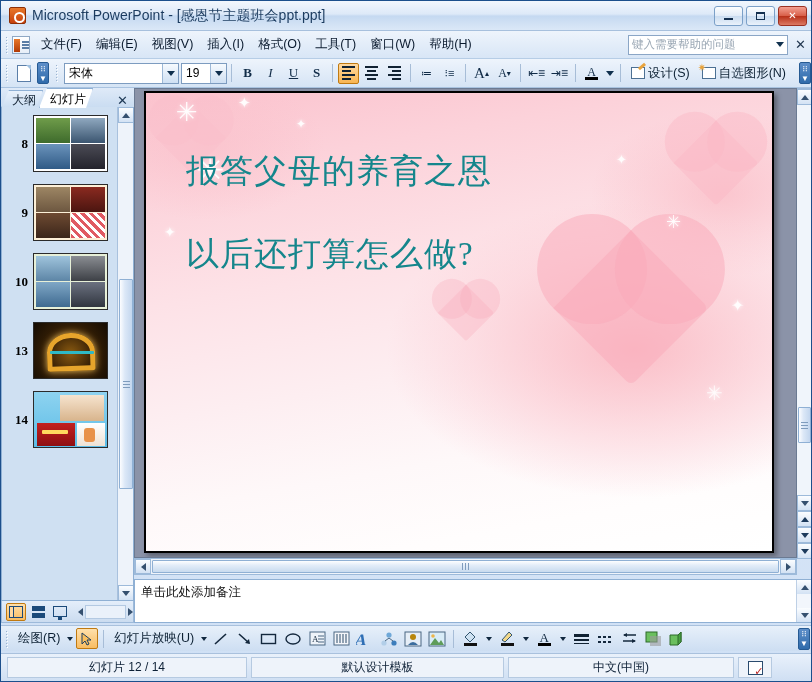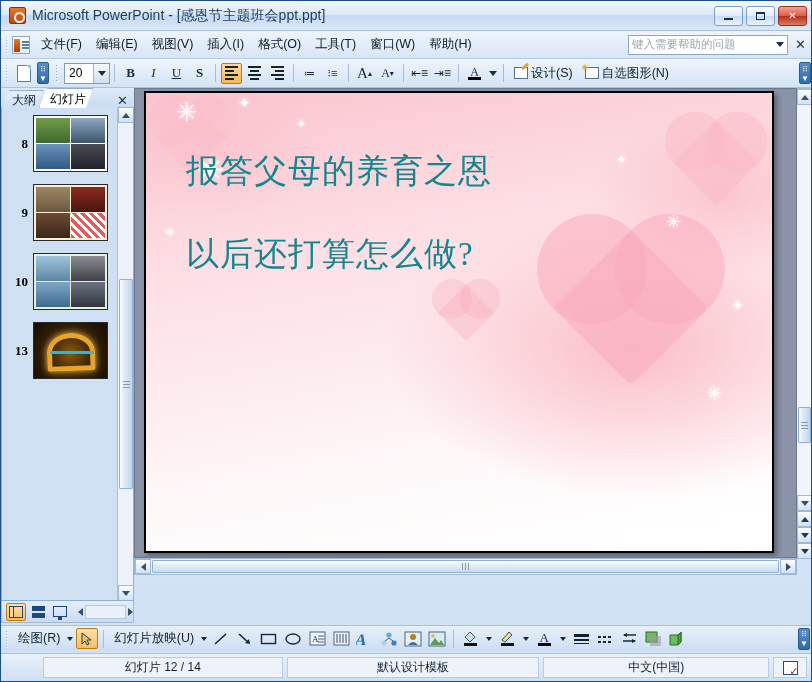--- a/index.html
+++ b/index.html
@@ -383,21 +383,21 @@
     background: linear-gradient(#e9f1fb, #cfdff3);
     border-top: 1px solid #a9c1dd;
     display: flex; align-items: center; padding: 3px 6px; gap: 4px;
   }
   .sb-cell {
     height: 21px; background: #eef3fa;
     border: 1px solid #b6cae1;
     display: flex; align-items: center; justify-content: center;
     font-size: 12px; color: #0d2036;
   }
-  .sb-cell.c1 { width: 240px; margin-left: 36px; }
+  .sb-cell.c1 { width: 240px; }
   .sb-cell.c2 { width: 253px; }
   .sb-cell.c3 { width: 226px; }
   .sb-cell.c4 { width: 34px; }
   .spell-ico {
     width: 15px; height: 14px; background: #fff; border: 1px solid #2a4b6e;
     position: relative;
   }
   .spell-ico::after {
     content: "✓"; position: absolute; right: -2px; bottom: -4px;
     font-size: 11px; color: #b81f1f; font-weight: bold;
@@ -445,22 +445,28 @@
   <div class="toolbar">
     <div class="grip"></div>
     <div class="tb-btn">
         <span class="doc-icon"></span>
       </div>
     <div class="ov-toggle">
         <span>⁝⁝</span>
         <span>▼</span>
       </div>
     <div class="grip"></div>
+    <div class="font-combo">
+      <span>宋体</span>
+      <span class="combo-arrow">
+          <i></i>
+        </span>
+    </div>
     <div class="size-combo">
-      <span>20</span>
+      <span>19</span>
       <span class="combo-arrow">
           <i></i>
         </span>
     </div>
     <div class="tb-sep"></div>
     <div class="tb-btn" style="font-weight:bold;font-family:'Liberation Serif',serif;">B</div>
     <div class="tb-btn" style="font-style:italic;font-family:'Liberation Serif',serif;">I</div>
     <div class="tb-btn" style="text-decoration:underline;font-family:'Liberation Serif',serif;">U</div>
     <div class="tb-btn" style="font-weight:bold;font-family:'Liberation Serif',serif;">S</div>
     <div class="tb-sep"></div>
@@ -569,20 +575,31 @@
 
       <div class="thumb-row">
         <div class="thumb-num">13</div>
         <div class="thumb-box">
           <div style="position:absolute;inset:0;background:radial-gradient(circle at 50% 55%,#8a5a10 0%,#3a2206 45%,#150c02 100%)"></div>
           <div style="position:absolute;left:13px;top:10px;width:48px;height:38px;border:5px solid #f0ac2e;border-radius:50% 50% 6% 6%;transform:rotate(-2deg);box-shadow:0 0 7px #f9c75e;opacity:.95"></div>
           <div class="thumb-text-line" style="top:28px;left:16px;width:44px;background:#2fb9c6;height:3px"></div>
         </div>
       </div>
 
+      <div class="thumb-row">
+        <div class="thumb-num">14</div>
+        <div class="thumb-box">
+          <div style="position:absolute;inset:0;background:linear-gradient(#8ed3f0,#5cbce6)"></div>
+          <div style="position:absolute;left:26px;top:3px;width:44px;height:26px;background:linear-gradient(#f6e4cf,#d8b48c)"></div>
+          <div style="position:absolute;left:3px;top:31px;width:38px;height:23px;background:linear-gradient(#c2201f,#8e0f11)"></div>
+          <div style="position:absolute;left:43px;top:31px;width:28px;height:23px;background:linear-gradient(#fff,#efe2d4)"></div>
+          <div style="position:absolute;left:50px;top:36px;width:11px;height:14px;background:#e8924a;border-radius:3px"></div>
+          <div class="thumb-text-line" style="top:38px;left:8px;width:26px;background:#ffd95e;height:4px"></div>
+        </div>
+      </div>
 
     </div>
 
     <div class="tp-scroll">
       <div class="sb-btn" style="position:absolute;top:0;left:0">
           <i class="tri-up"></i>
         </div>
       <div class="sb-thumb" style="top:172px;height:210px">
           <span class="sb-grip"></span>
         </div>
@@ -664,20 +681,31 @@
         <i class="tri-lf"></i>
       </div>
     <div class="hs-thumb" style="flex:1;margin:0 1px">
         <span class="hs-grip"></span>
       </div>
     <div class="sb-btn" style="width:16px;height:15px">
         <i class="tri-rt"></i>
       </div>
   </div>
 
+  <div class="notes">
+    <span>单击此处添加备注</span>
+    <div class="notes-scroll">
+      <div class="sb-btn" style="width:15px;height:14px;border:none">
+          <i class="tri-up"></i>
+        </div>
+      <div class="sb-btn" style="width:15px;height:14px;border:none">
+          <i class="tri-dn"></i>
+        </div>
+    </div>
+  </div>
 
   <div class="drawbar">
     <div class="grip"></div>
     <div class="db-btn" style="min-width:auto">
       <span class="db-label">绘图(R)</span>
       <i class="tiny-arrow"></i>
     </div>
     <div class="db-btn active">
       <svg width="12" height="14" viewBox="0 0 12 14">
           <polygon points="1,1 1,12 4,9 6,13 8,12 6,8 10,8" fill="#fbbf5c" stroke="#1b3f63" stroke-width="1"></polygon>

